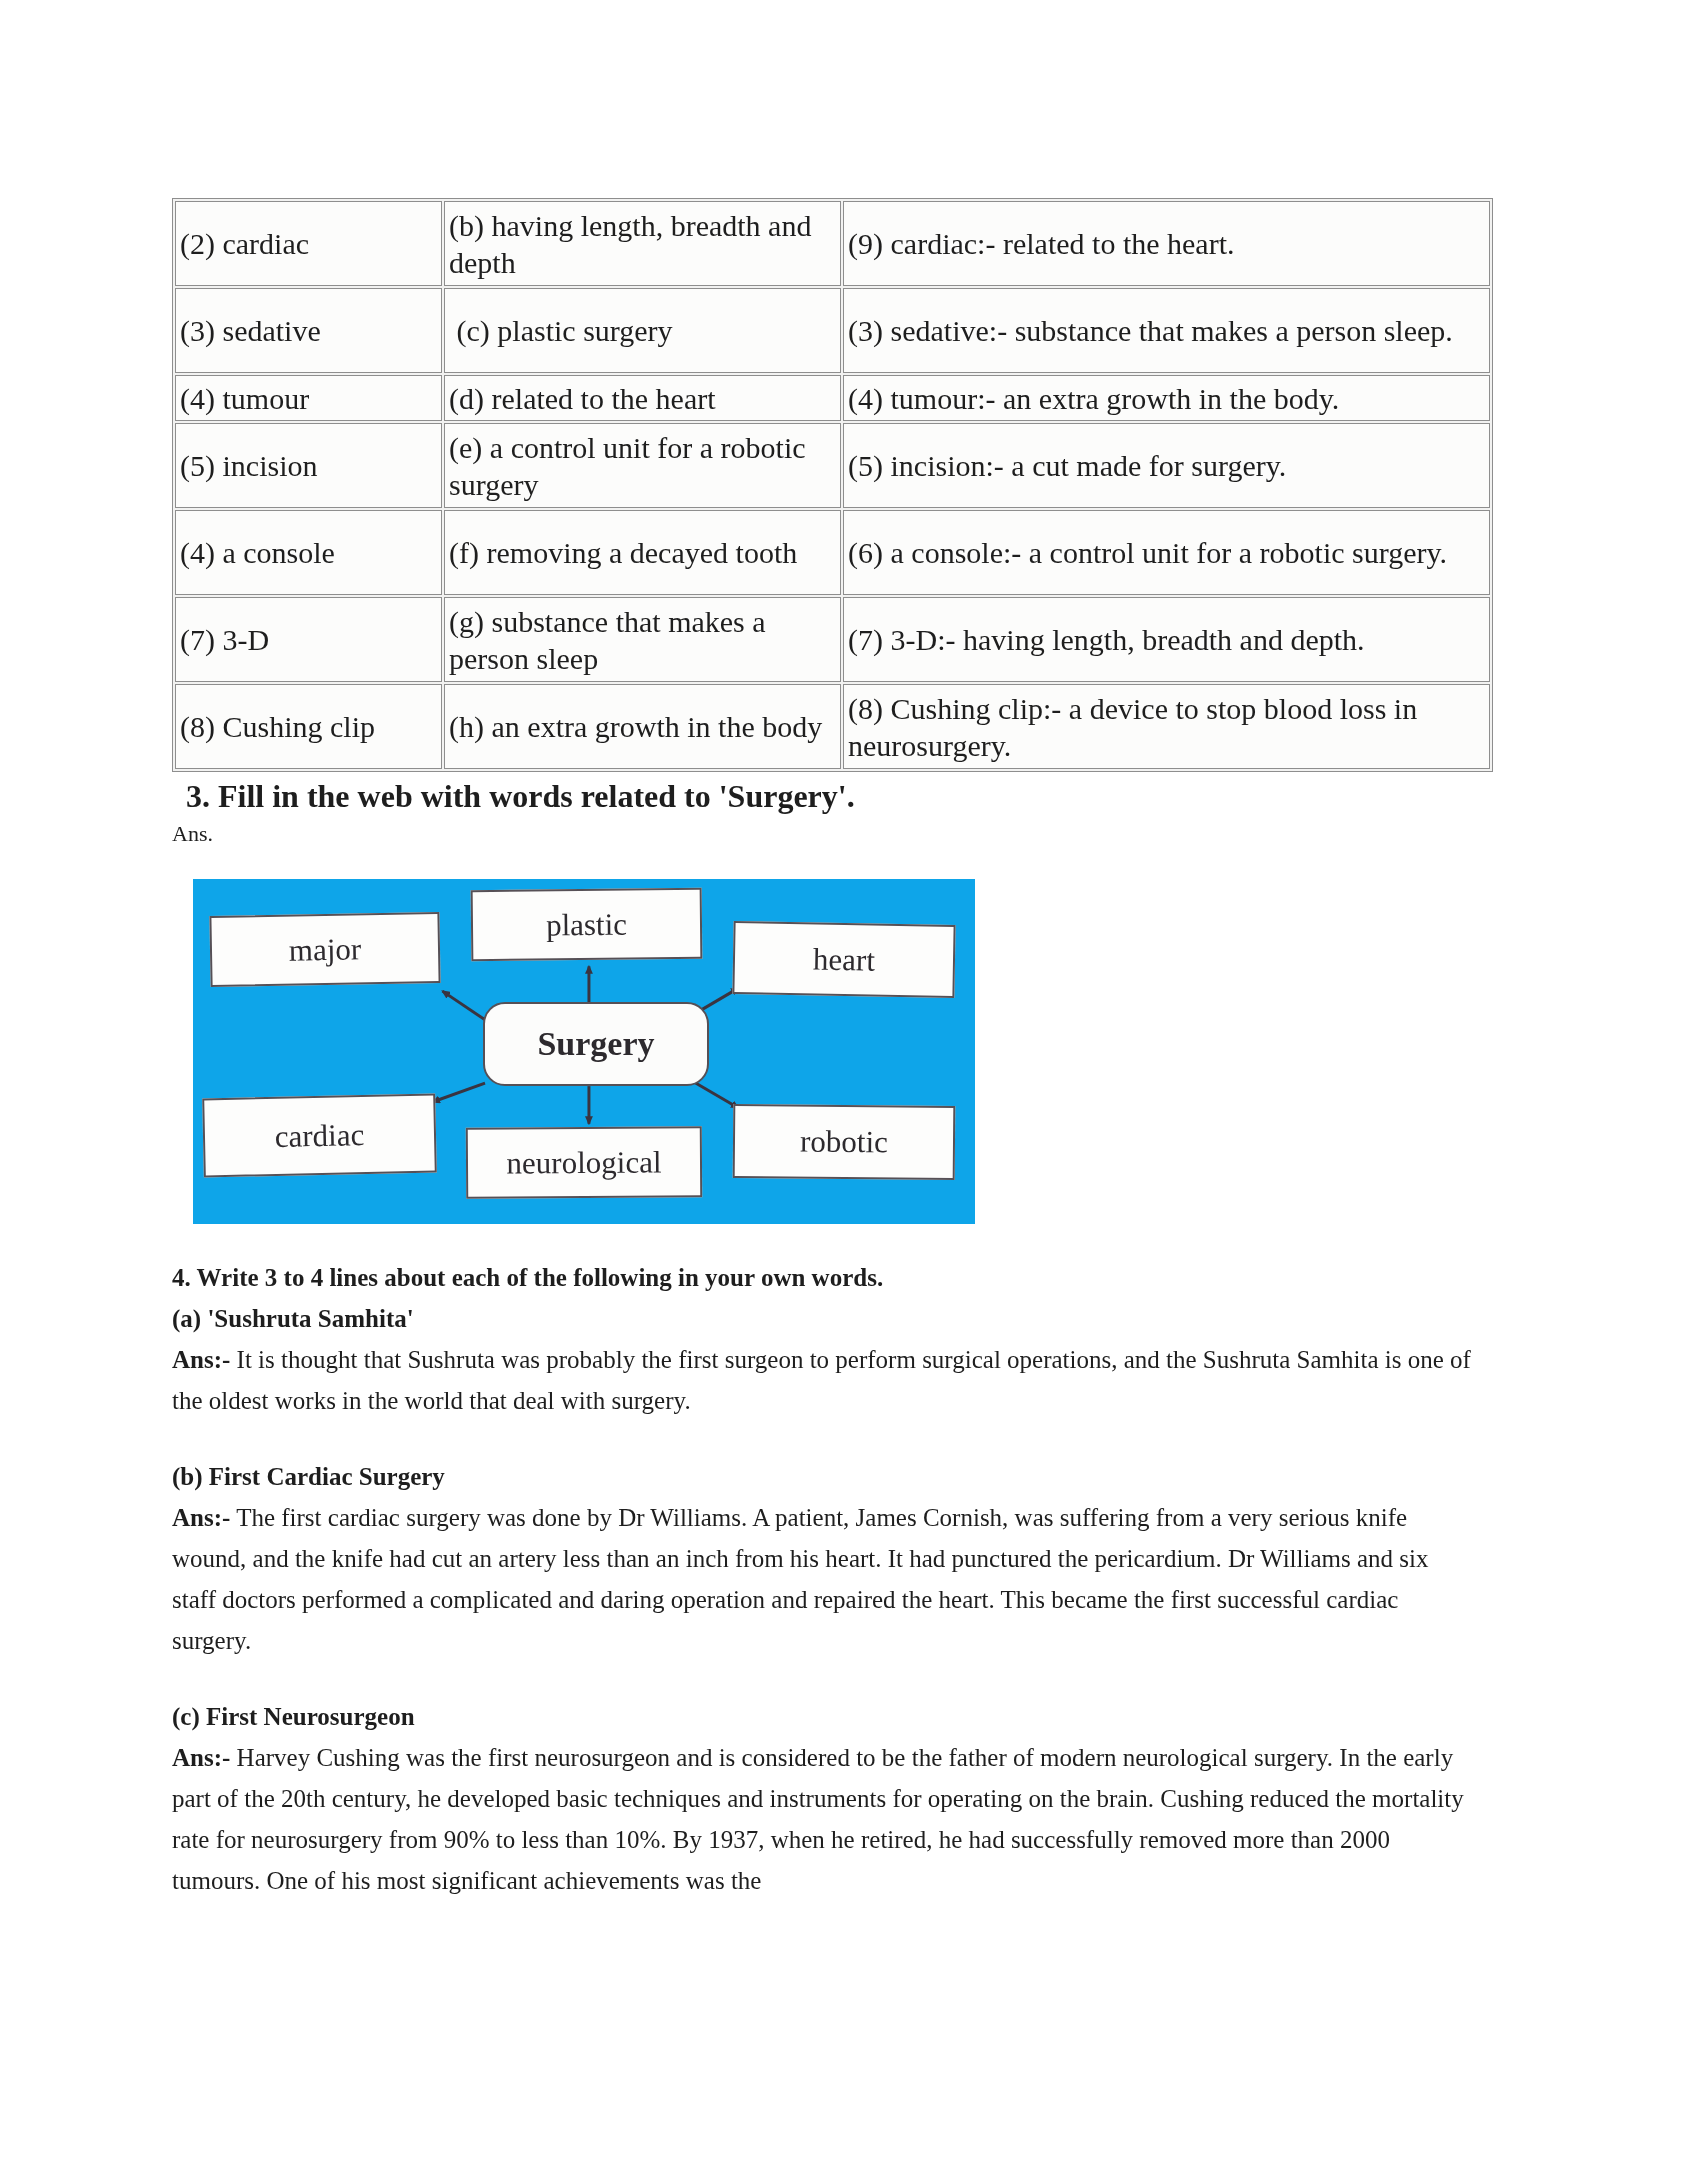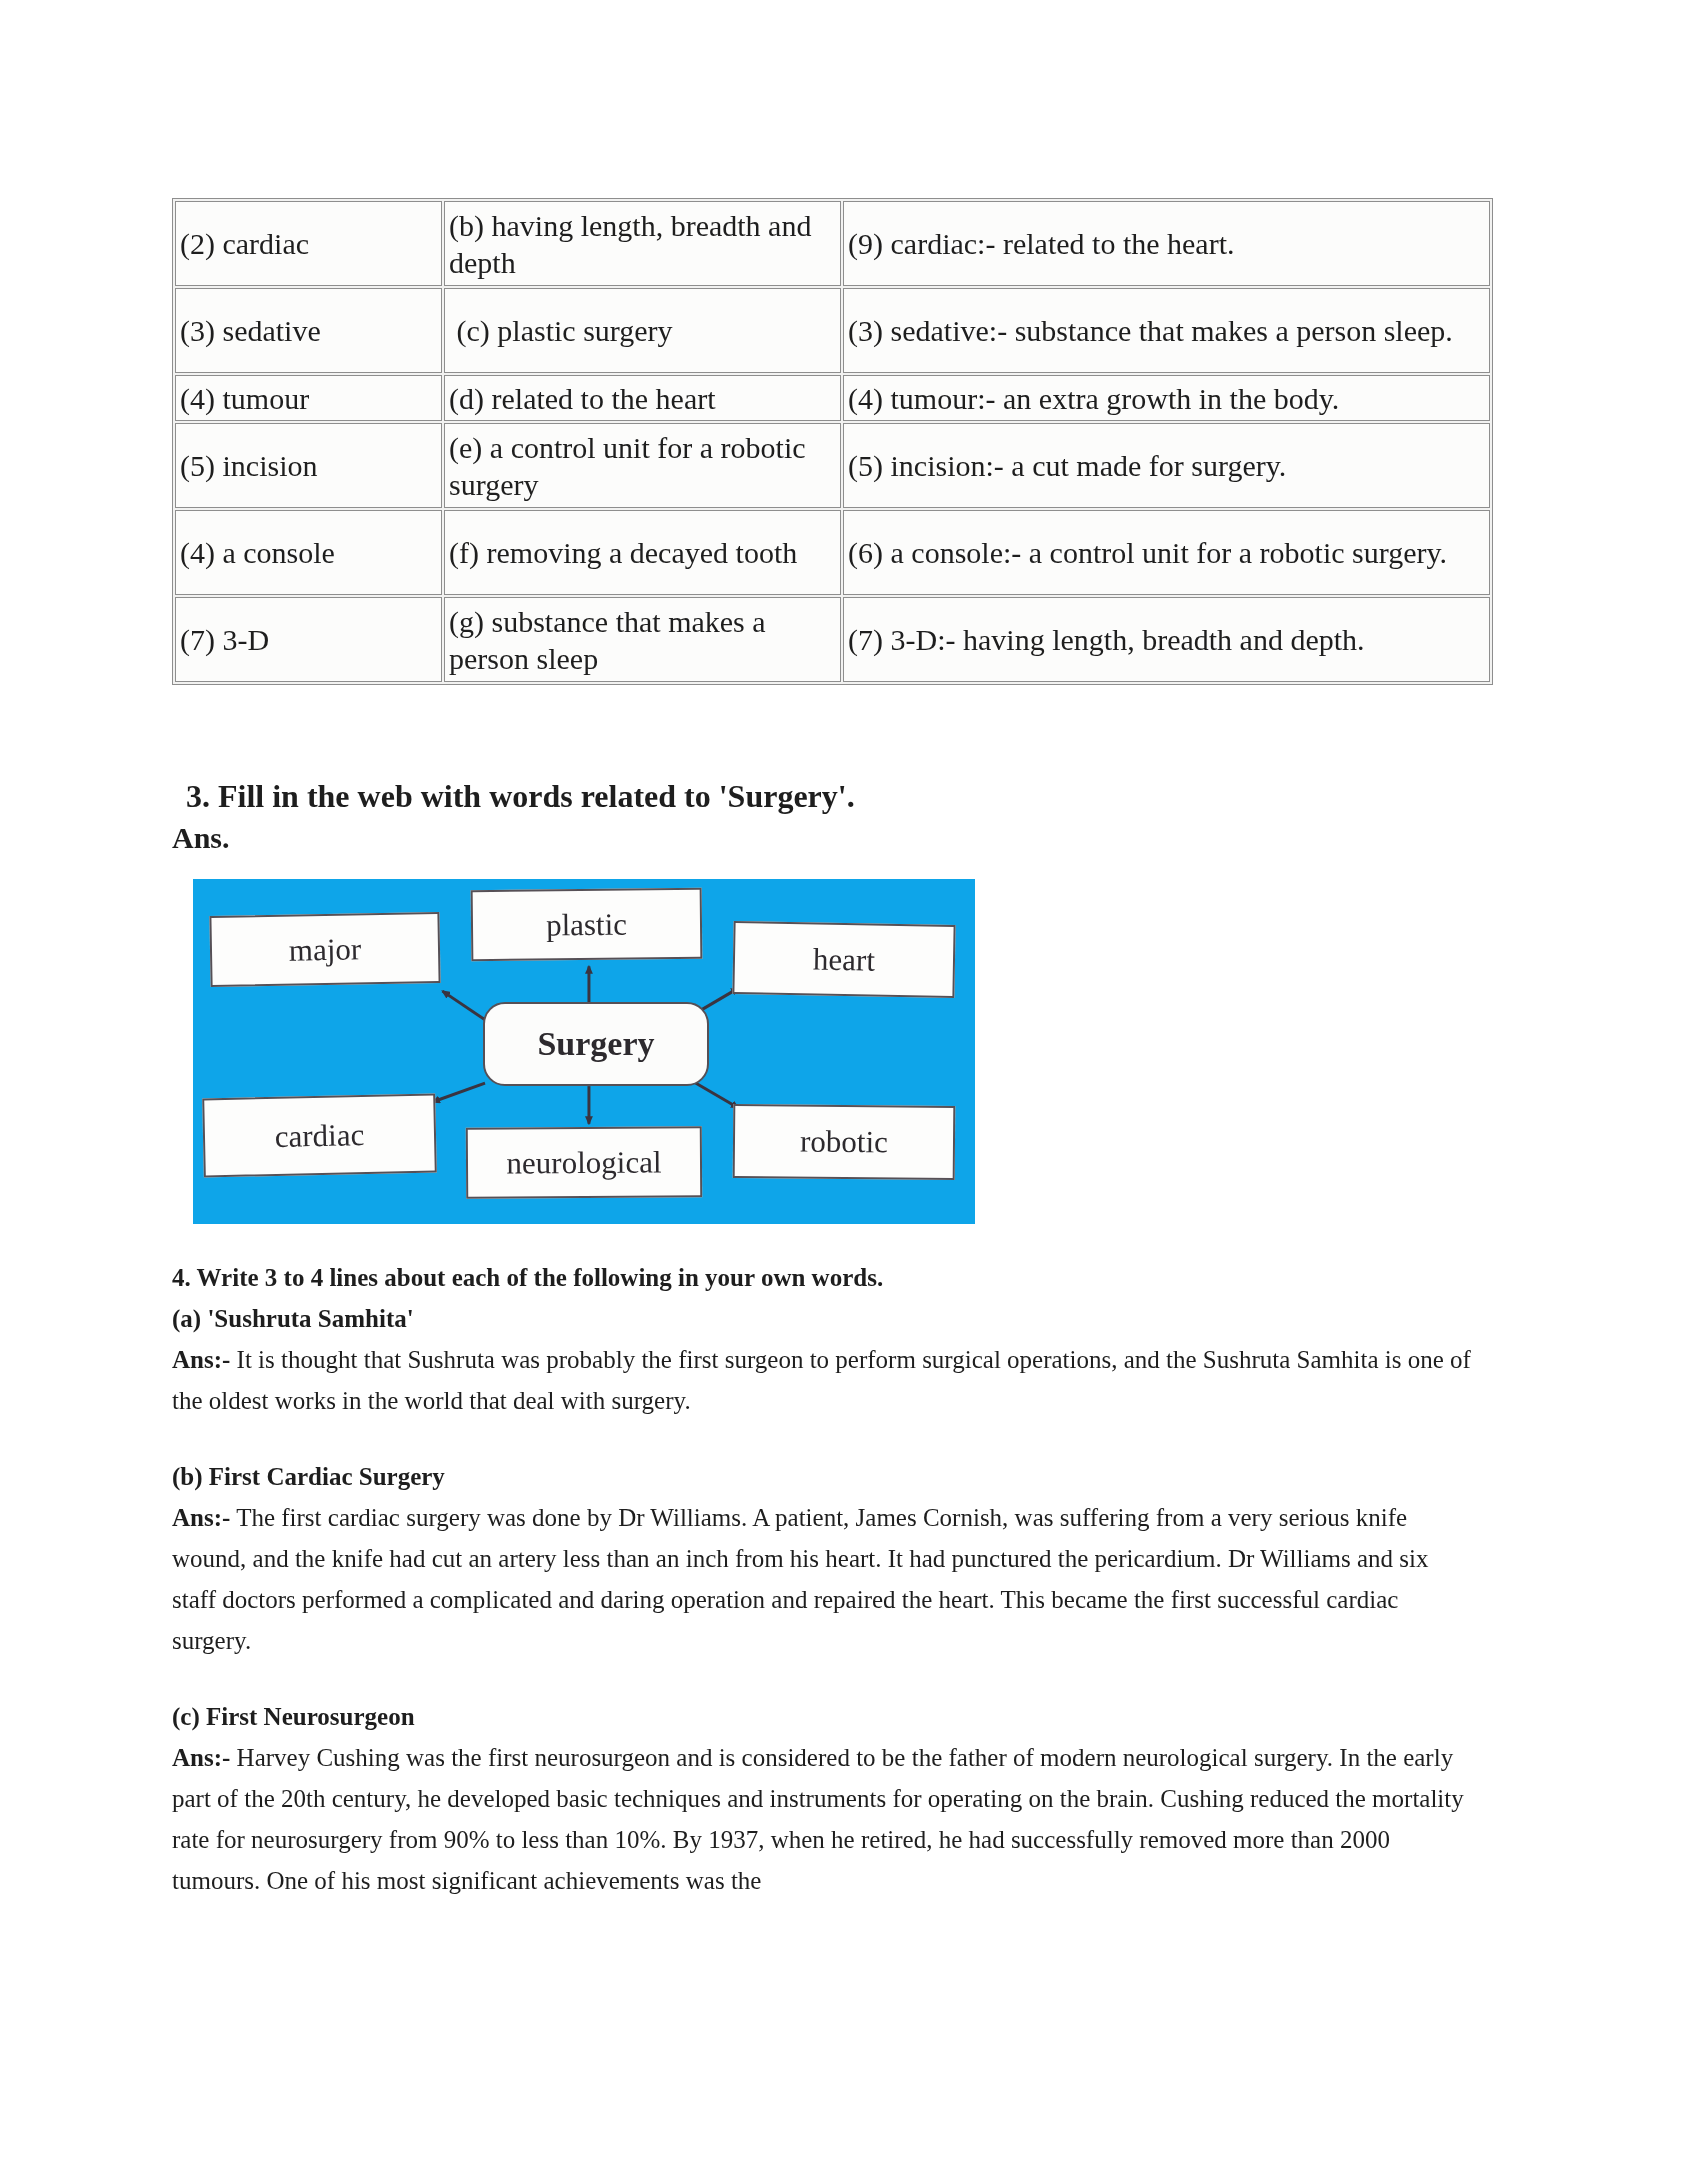--- a/index.html
+++ b/index.html
@@ -35,21 +35,21 @@
   .col-def{width:642px;}
   tr.r-tall td{height:81px;}
   tr.r-short td{height:42px;}
   
   .q3-heading{
     position:absolute;left:186px;top:778px;
     font-size:32px;font-weight:bold;
   }
   .q3-ans{
     position:absolute;left:172px;top:821px;
-    font-size:30px;font-weight:bold;
+    font-size:22px;font-weight:normal;
   }
   
   .web{
     position:absolute;left:193px;top:879px;
     width:782px;height:345px;
     background:#0ea5e9;
   }
   .web svg{position:absolute;left:0;top:0;}
   .wnode{
     position:absolute;
@@ -121,20 +121,25 @@
       <tr class="r-tall">
         <td>(4) a console</td>
         <td>(f) removing a decayed tooth</td>
         <td>(6) a console:- a control unit for a robotic surgery.</td>
       </tr>
       <tr class="r-tall">
         <td>(7) 3-D</td>
         <td>(g) substance that makes a person sleep</td>
         <td>(7) 3-D:- having length, breadth and depth.</td>
       </tr>
+      <tr class="r-tall">
+        <td>(8) Cushing clip</td>
+        <td>(h) an extra growth in the body</td>
+        <td>(8) Cushing clip:- a device to stop blood loss in neurosurgery.</td>
+      </tr>
     </tbody>
   </table>
 
   <div class="q3-heading">3. Fill in the web with words related to 'Surgery'.</div>
   <div class="q3-ans">Ans.</div>
 
   <div class="web">
     <svg width="782" height="345" viewBox="0 0 790 348">
       <defs>
         <marker id="ah" markerWidth="9" markerHeight="8" refX="7.5" refY="4" orient="auto" markerUnits="userSpaceOnUse">

